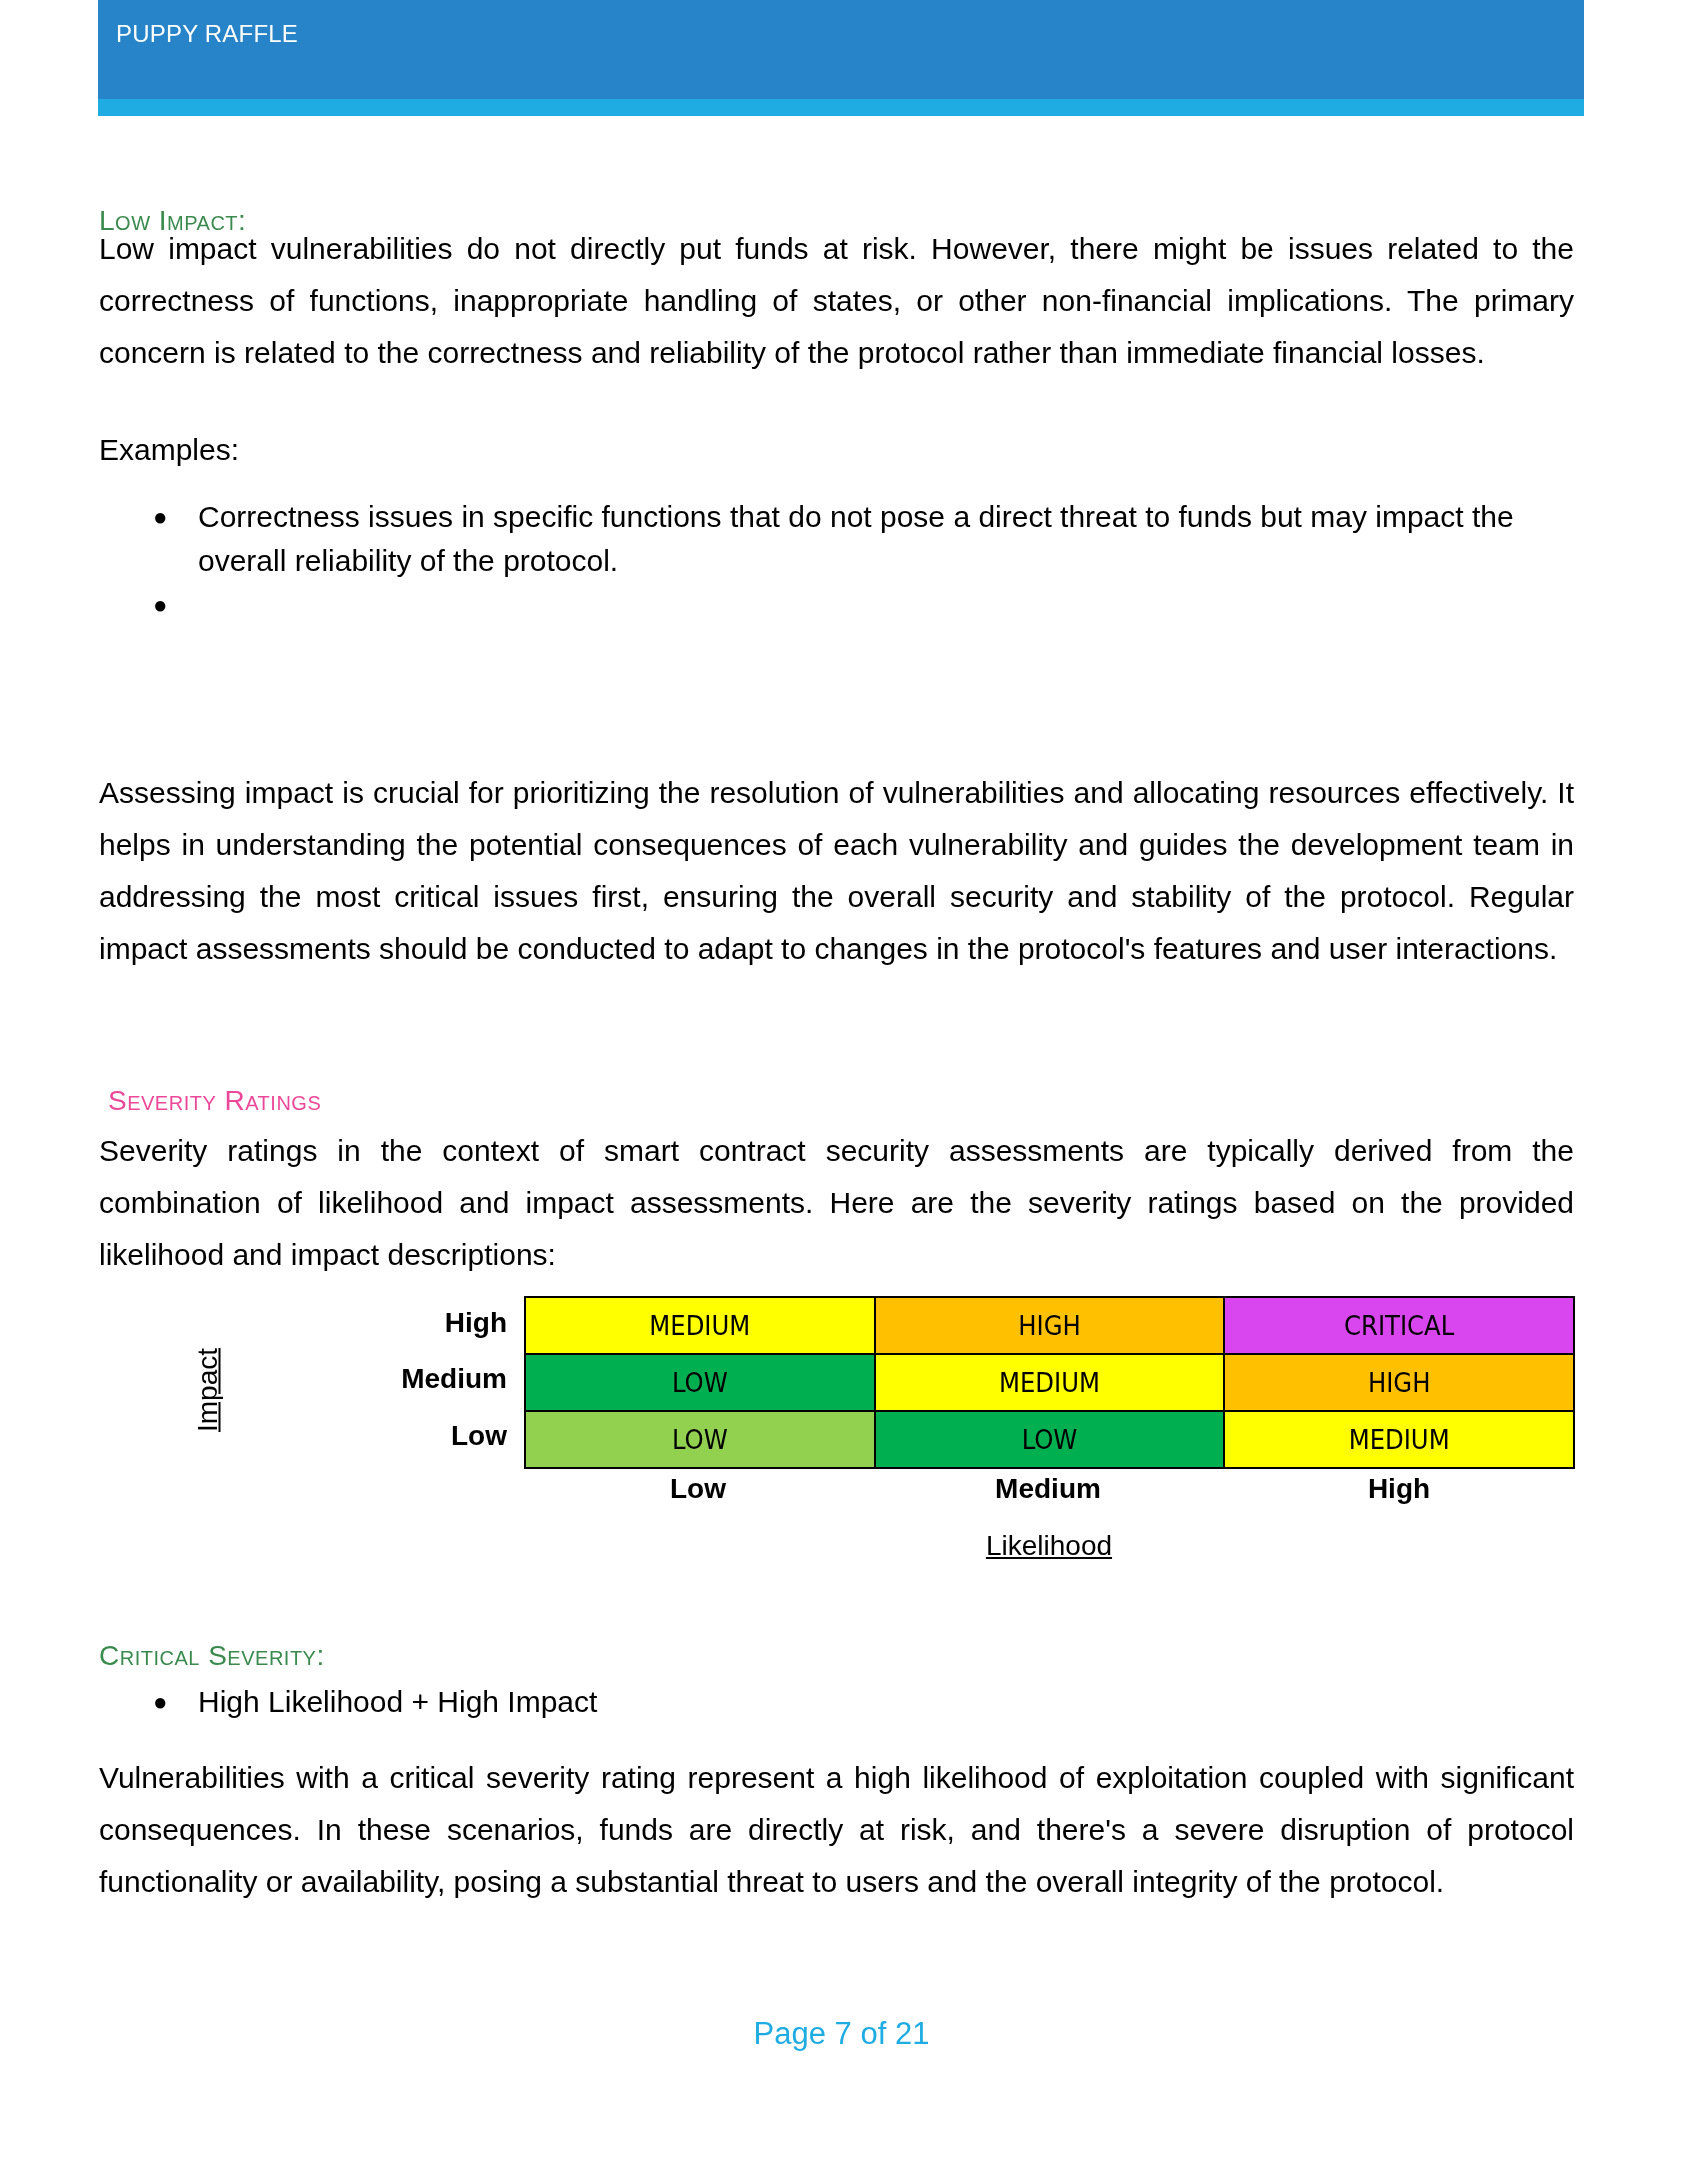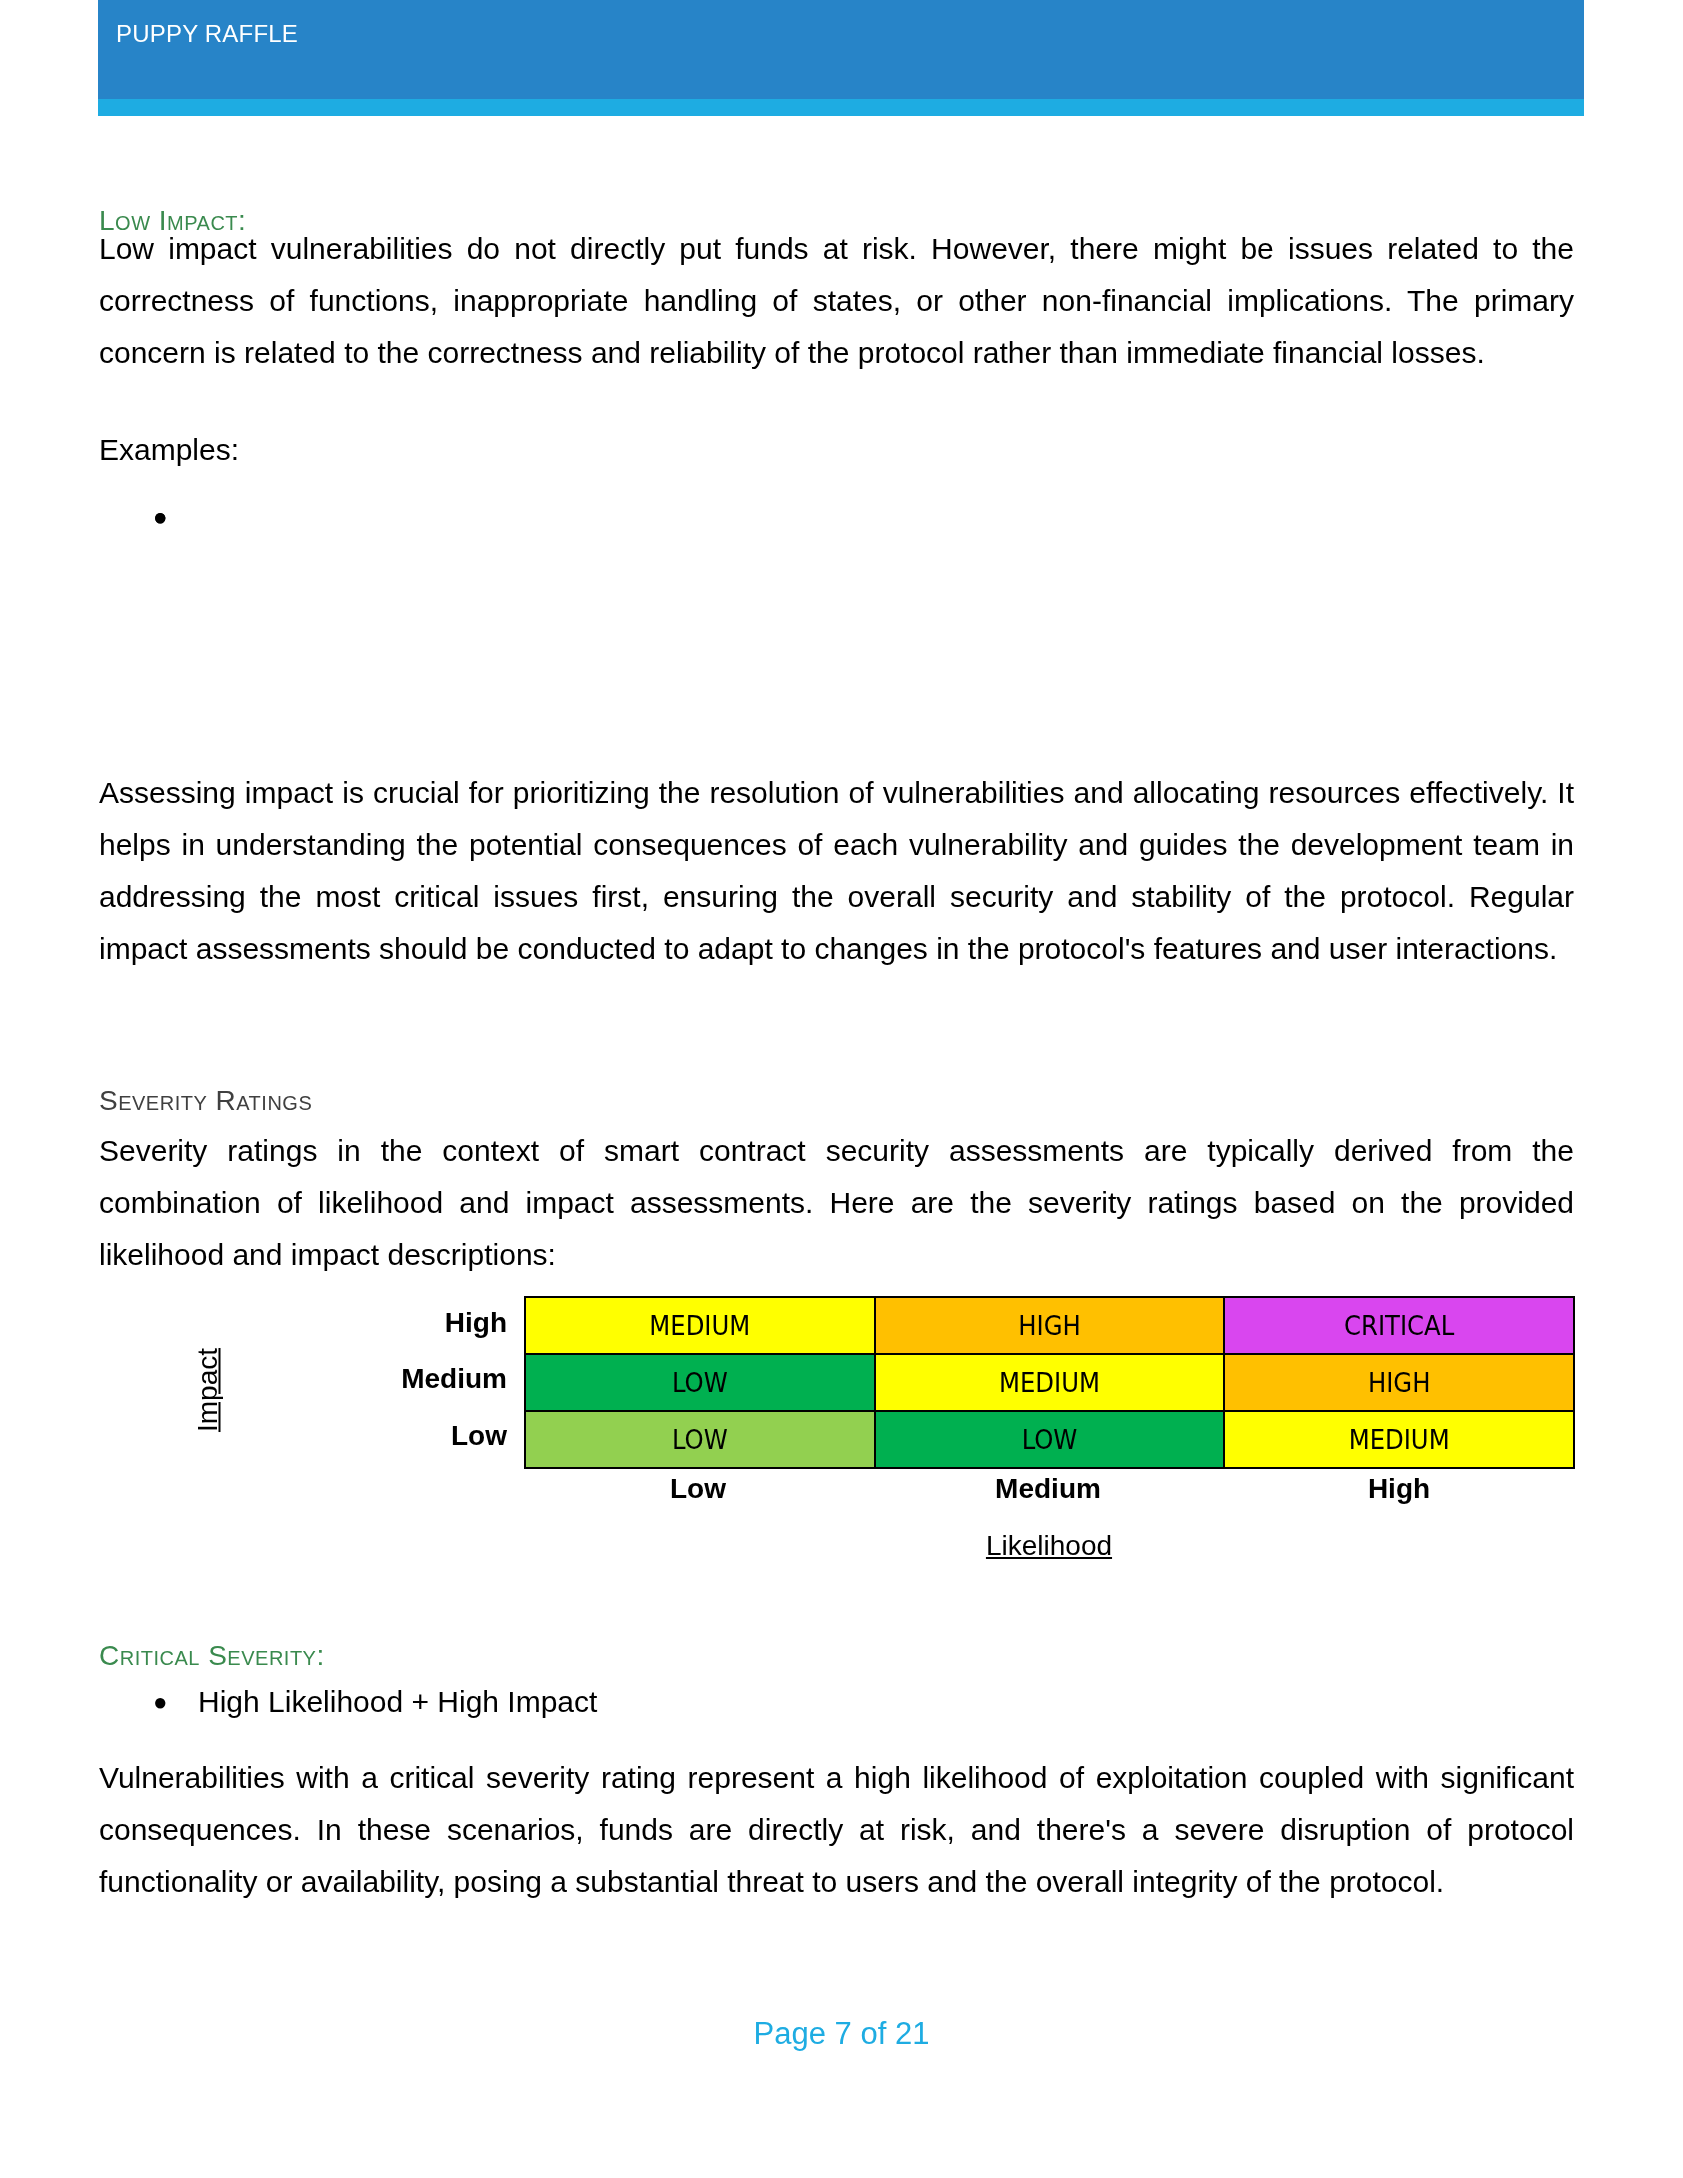--- a/index.html
+++ b/index.html
@@ -3,21 +3,21 @@
 <meta charset="utf-8">
 <style>
   html, body { margin:0; padding:0; background:#ffffff; }
   body { width:1683px; height:2178px; position:relative; overflow:hidden;
          font-family:"Liberation Sans", sans-serif; color:#000; }
   .abs { position:absolute; }
   .header { left:98px; top:0; width:1486px; height:99px; background:#2784c8; }
   .header-stripe { left:98px; top:99px; width:1486px; height:17px; background:#1eace2; }
   .header-title { left:116px; top:20px; font-size:24px; color:#ffffff; letter-spacing:0.2px; }
   .h-green { color:#3a8a4e; font-size:28px; font-variant:small-caps; letter-spacing:0.5px; }
-  .h-blue { color:#404040; font-size:28px; font-variant:small-caps; letter-spacing:0.5px; }
+  .h-blue { color:#ec4899; font-size:28px; font-variant:small-caps; letter-spacing:0.5px;margin-left:9px; }
   .para { left:99px; width:1475px; font-size:30px; line-height:52px; text-align:justify; }
   .bullets { left:99px; width:1475px; font-size:30px; line-height:44px; margin:0; padding:0; list-style:none; }
   .bullets li { position:relative; padding-left:99px; text-align:left; }
   .bullets li .dot { position:absolute; left:54px; top:0; font-size:24px; }
   .matrix { left:524px; top:1296px; width:1051px; height:172px; border-collapse:collapse;
             font-family:"DejaVu Sans Condensed","DejaVu Sans", sans-serif; }
   .matrix td { border:2px solid #000; text-align:center; vertical-align:middle; font-size:27px;
                height:55px; width:348px; padding:0; font-stretch:condensed; }
   .row-label { font-weight:bold; font-size:28px; text-align:right; width:198px; }
   .col-label { font-weight:bold; font-size:28px; text-align:center; width:348px; top:1473px; }
@@ -31,21 +31,21 @@
 
 <div class="abs header"></div>
 <div class="abs header-stripe"></div>
 <div class="abs header-title">PUPPY RAFFLE</div>
 
 <div class="abs h-green" style="left:99px; top:185px;margin-top:20px;">Low Impact:</div>
 <div class="abs para" style="top:223px;">Low impact vulnerabilities do not directly put funds at risk. However, there might be issues related to the correctness of functions, inappropriate handling of states, or other non-financial implications. The primary concern is related to the correctness and reliability of the protocol rather than immediate financial losses.</div>
 <div class="abs para" style="top:424px;">Examples:</div>
 
 <ul class="abs bullets" style="top:495px;">
-  <li><span class="dot">●</span></li>
+  <li><span class="dot">●</span><span>Correctness issues in specific functions that do not pose a direct threat to funds but may impact the overall reliability of the protocol.</span></li>
   <li><span class="dot">●</span></li>
 </ul>
 
 <div class="abs para" style="top:767px;">Assessing impact is crucial for prioritizing the resolution of vulnerabilities and allocating resources effectively. It helps in understanding the potential consequences of each vulnerability and guides the development team in addressing the most critical issues first, ensuring the overall security and stability of the protocol. Regular impact assessments should be conducted to adapt to changes in the protocol's features and user interactions.</div>
 
 <div class="abs h-blue" style="left:99px; top:1085px;">Severity Ratings</div>
 <div class="abs para" style="top:1125px;">Severity ratings in the context of smart contract security assessments are typically derived from the combination of likelihood and impact assessments. Here are the severity ratings based on the provided likelihood and impact descriptions:</div>
 
 <div class="abs axis-impact">Impact</div>
 <div class="abs row-label" style="left:309px; top:1307px;">High</div>

